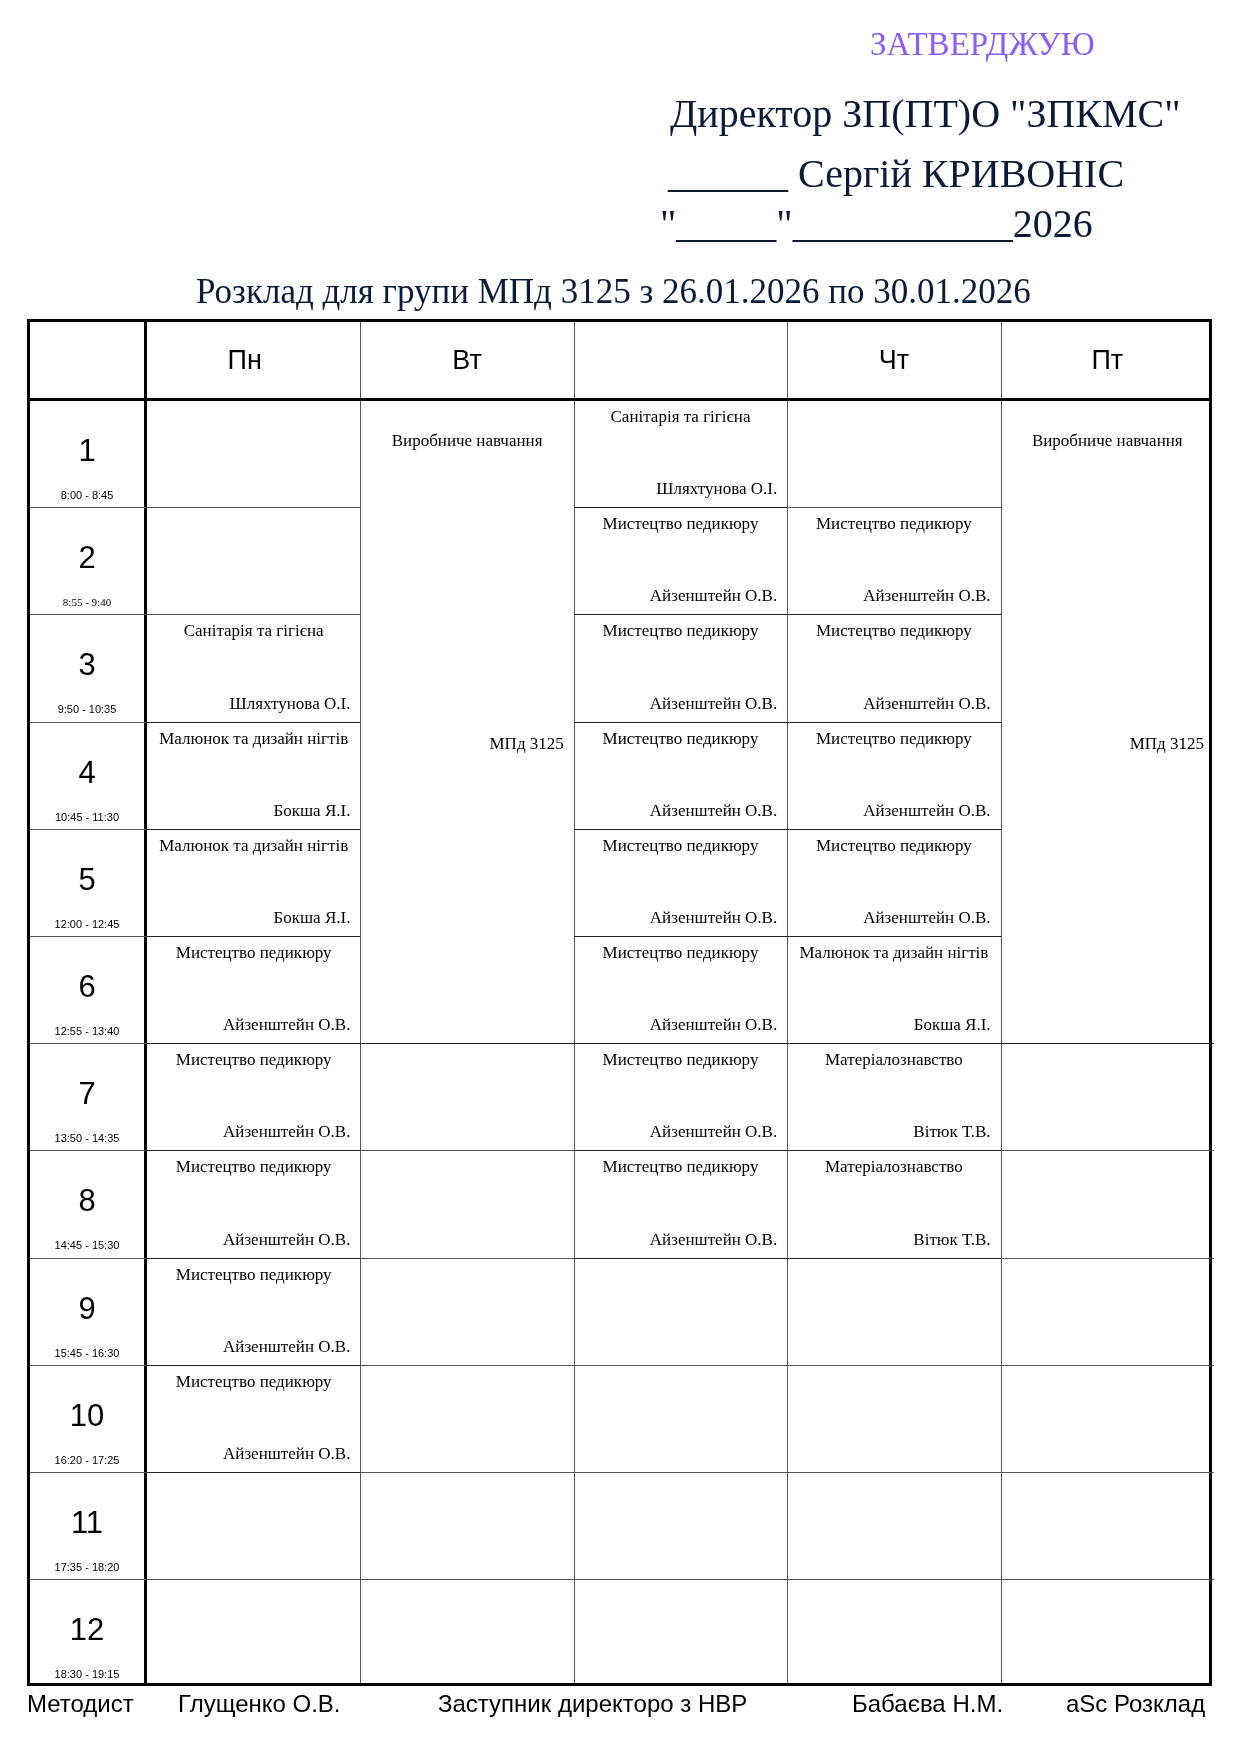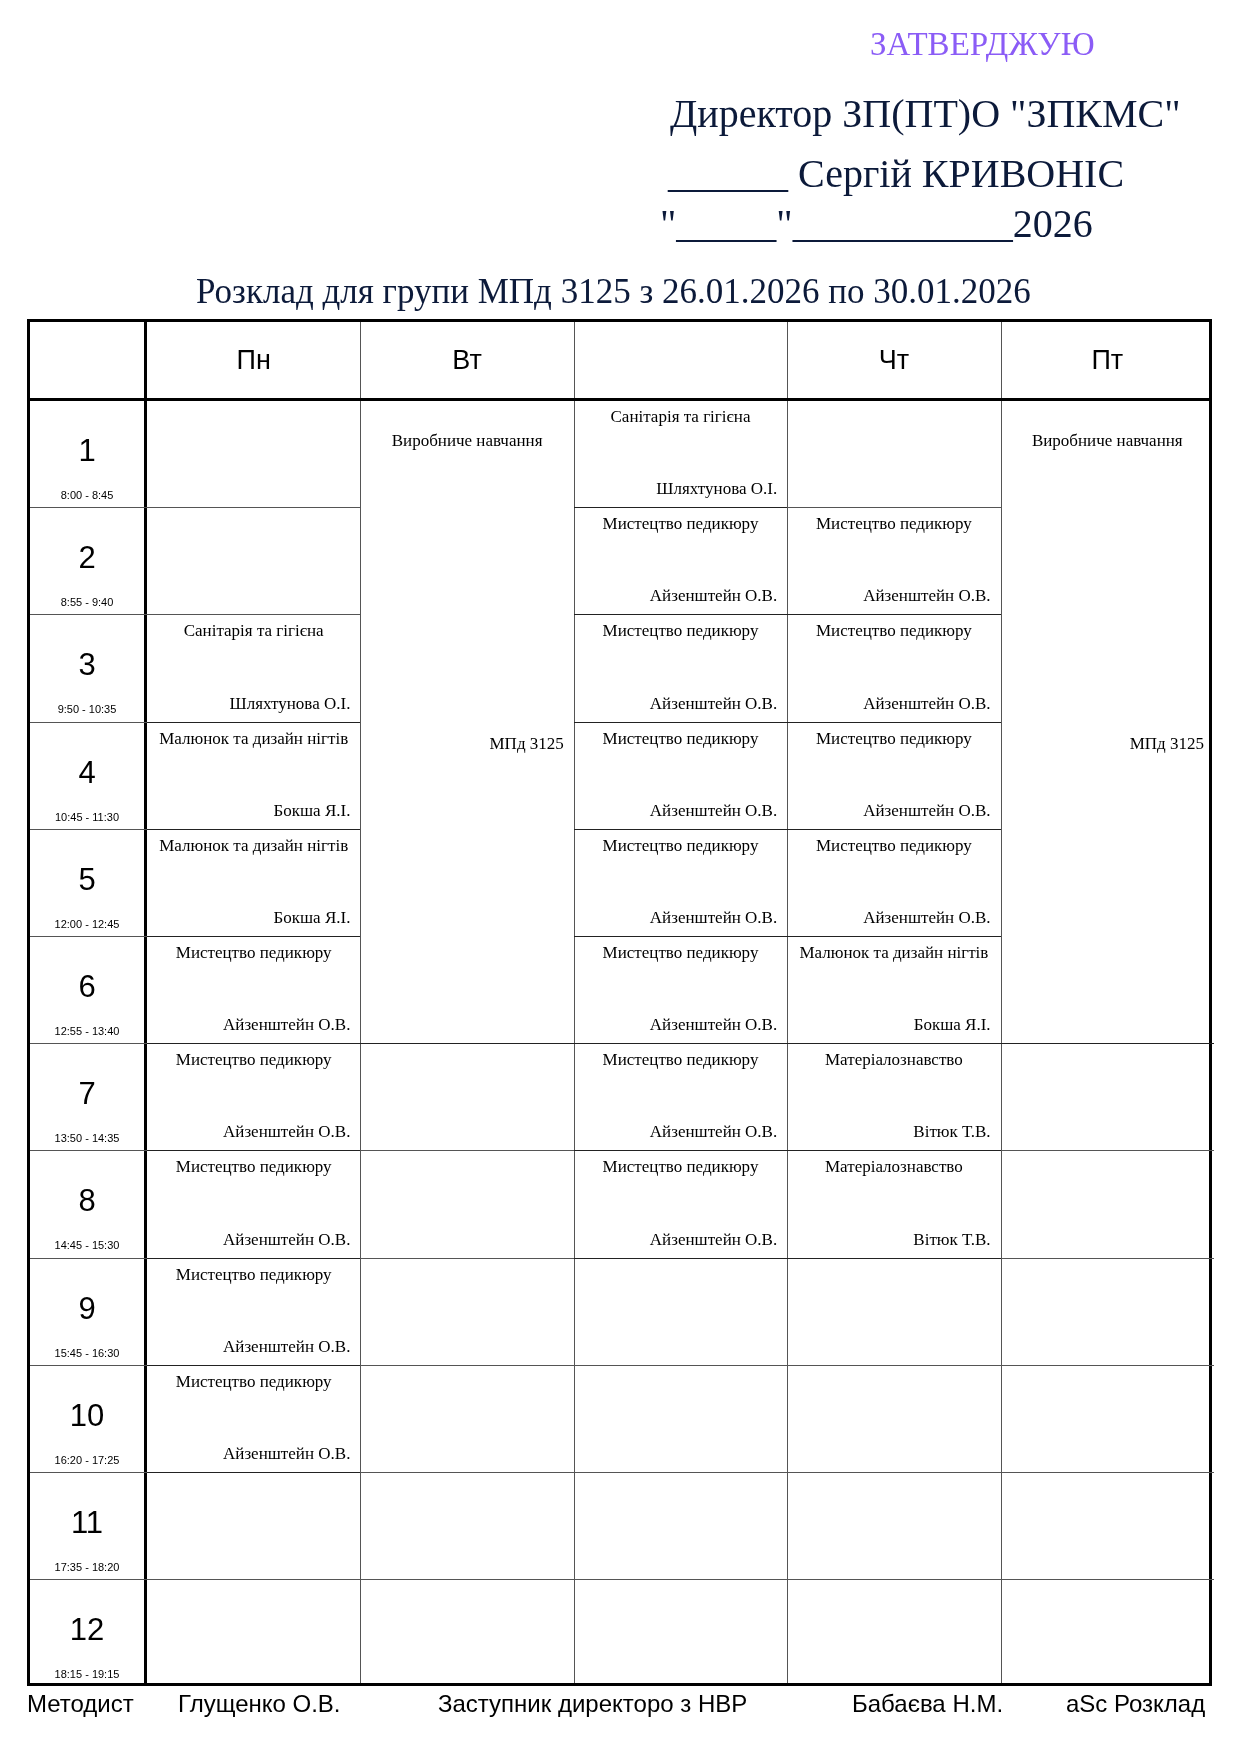--- a/index.html
+++ b/index.html
@@ -36,34 +36,34 @@
 <div class="hdrline l3">"_____"___________2026</div>
 
 <div class="title">Розклад для групи МПд 3125 з 26.01.2026 по 30.01.2026</div>
 
 <div class="grid" id="grid">
     <div class="vline thick" style="left: 114px;"></div>
     <div class="vline" style="left: 330.4px;"></div>
     <div class="vline" style="left: 543.8px;"></div>
     <div class="vline" style="left: 757.2px;"></div>
     <div class="vline" style="left: 970.6px;"></div>
-    <div class="hcell" style="left: 117px; width: 213.4px; text-align: right;">Пн</div>
+    <div class="hcell" style="left: 108px; width: 213.4px; text-align: right;">Пн</div>
     <div class="hcell" style="left: 330.4px; width: 213.4px;">Вт</div>
     <div class="hcell" style="left: 757.2px; width: 213.4px;">Чт</div>
     <div class="hcell" style="left: 970.6px; width: 213.4px;">Пт</div>
     <div class="hrule"></div>
     <div class="cell" style="left: 0px; top: 79px; width: 117px; height: 107.2px;"></div>
     <div class="period" style="top: 79px; height: 107.2px;">
       <div class="pnum" style="top: 32px;">1</div>
       <div class="ptime" style="top: 88px;">8:00 - 8:45</div>
     </div>
     <div class="cell" style="left: 0px; top: 186.2px; width: 117px; height: 107.2px;"></div>
     <div class="period" style="top: 186.2px; height: 107.2px;">
       <div class="pnum" style="top: 32px;">2</div>
-      <div class="ptime" style="top: 88px;">8:55 - 9:40</div>
+      <div class="ptime" style="top: 88px; font-family: Liberation Serif, serif;">8:55 - 9:40</div>
     </div>
     <div class="cell" style="left: 0px; top: 293.4px; width: 117px; height: 107.2px;"></div>
     <div class="period" style="top: 293.4px; height: 107.2px;">
       <div class="pnum" style="top: 32px;">3</div>
       <div class="ptime" style="top: 88px;">9:50 - 10:35</div>
     </div>
     <div class="cell" style="left: 0px; top: 400.6px; width: 117px; height: 107.2px;"></div>
     <div class="period" style="top: 400.6px; height: 107.2px;">
       <div class="pnum" style="top: 32px;">4</div>
       <div class="ptime" style="top: 88px;">10:45 - 11:30</div>
@@ -99,21 +99,21 @@
       <div class="ptime" style="top: 88px;">16:20 - 17:25</div>
     </div>
     <div class="cell" style="left: 0px; top: 1151px; width: 117px; height: 107.2px;"></div>
     <div class="period" style="top: 1151px; height: 107.2px;">
       <div class="pnum" style="top: 32px;">11</div>
       <div class="ptime" style="top: 88px;">17:35 - 18:20</div>
     </div>
     <div class="cell" style="left: 0px; top: 1258.2px; width: 117px; height: 107.2px; border-bottom: none;"></div>
     <div class="period" style="top: 1258.2px; height: 107.2px;">
       <div class="pnum" style="top: 32px;">12</div>
-      <div class="ptime" style="top: 88px;">18:15 - 19:15</div>
+      <div class="ptime" style="top: 88px;">18:30 - 19:15</div>
     </div>
     <div class="cell" style="left: 117px; top: 79px; width: 213.4px; height: 107.2px;"></div>
     <div class="cell" style="left: 117px; top: 186.2px; width: 213.4px; height: 107.2px;"></div>
     <div class="cell" style="left: 117px; top: 1151px; width: 213.4px; height: 107.2px;"></div>
     <div class="cell" style="left: 117px; top: 1258.2px; width: 213.4px; height: 107.2px; border-bottom: none;"></div>
     <div class="cell" style="left: 330.4px; top: 722.2px; width: 213.4px; height: 107.2px;"></div>
     <div class="cell" style="left: 330.4px; top: 829.4px; width: 213.4px; height: 107.2px;"></div>
     <div class="cell" style="left: 330.4px; top: 936.6px; width: 213.4px; height: 107.2px;"></div>
     <div class="cell" style="left: 330.4px; top: 1043.8px; width: 213.4px; height: 107.2px;"></div>
     <div class="cell" style="left: 330.4px; top: 1151px; width: 213.4px; height: 107.2px;"></div>

